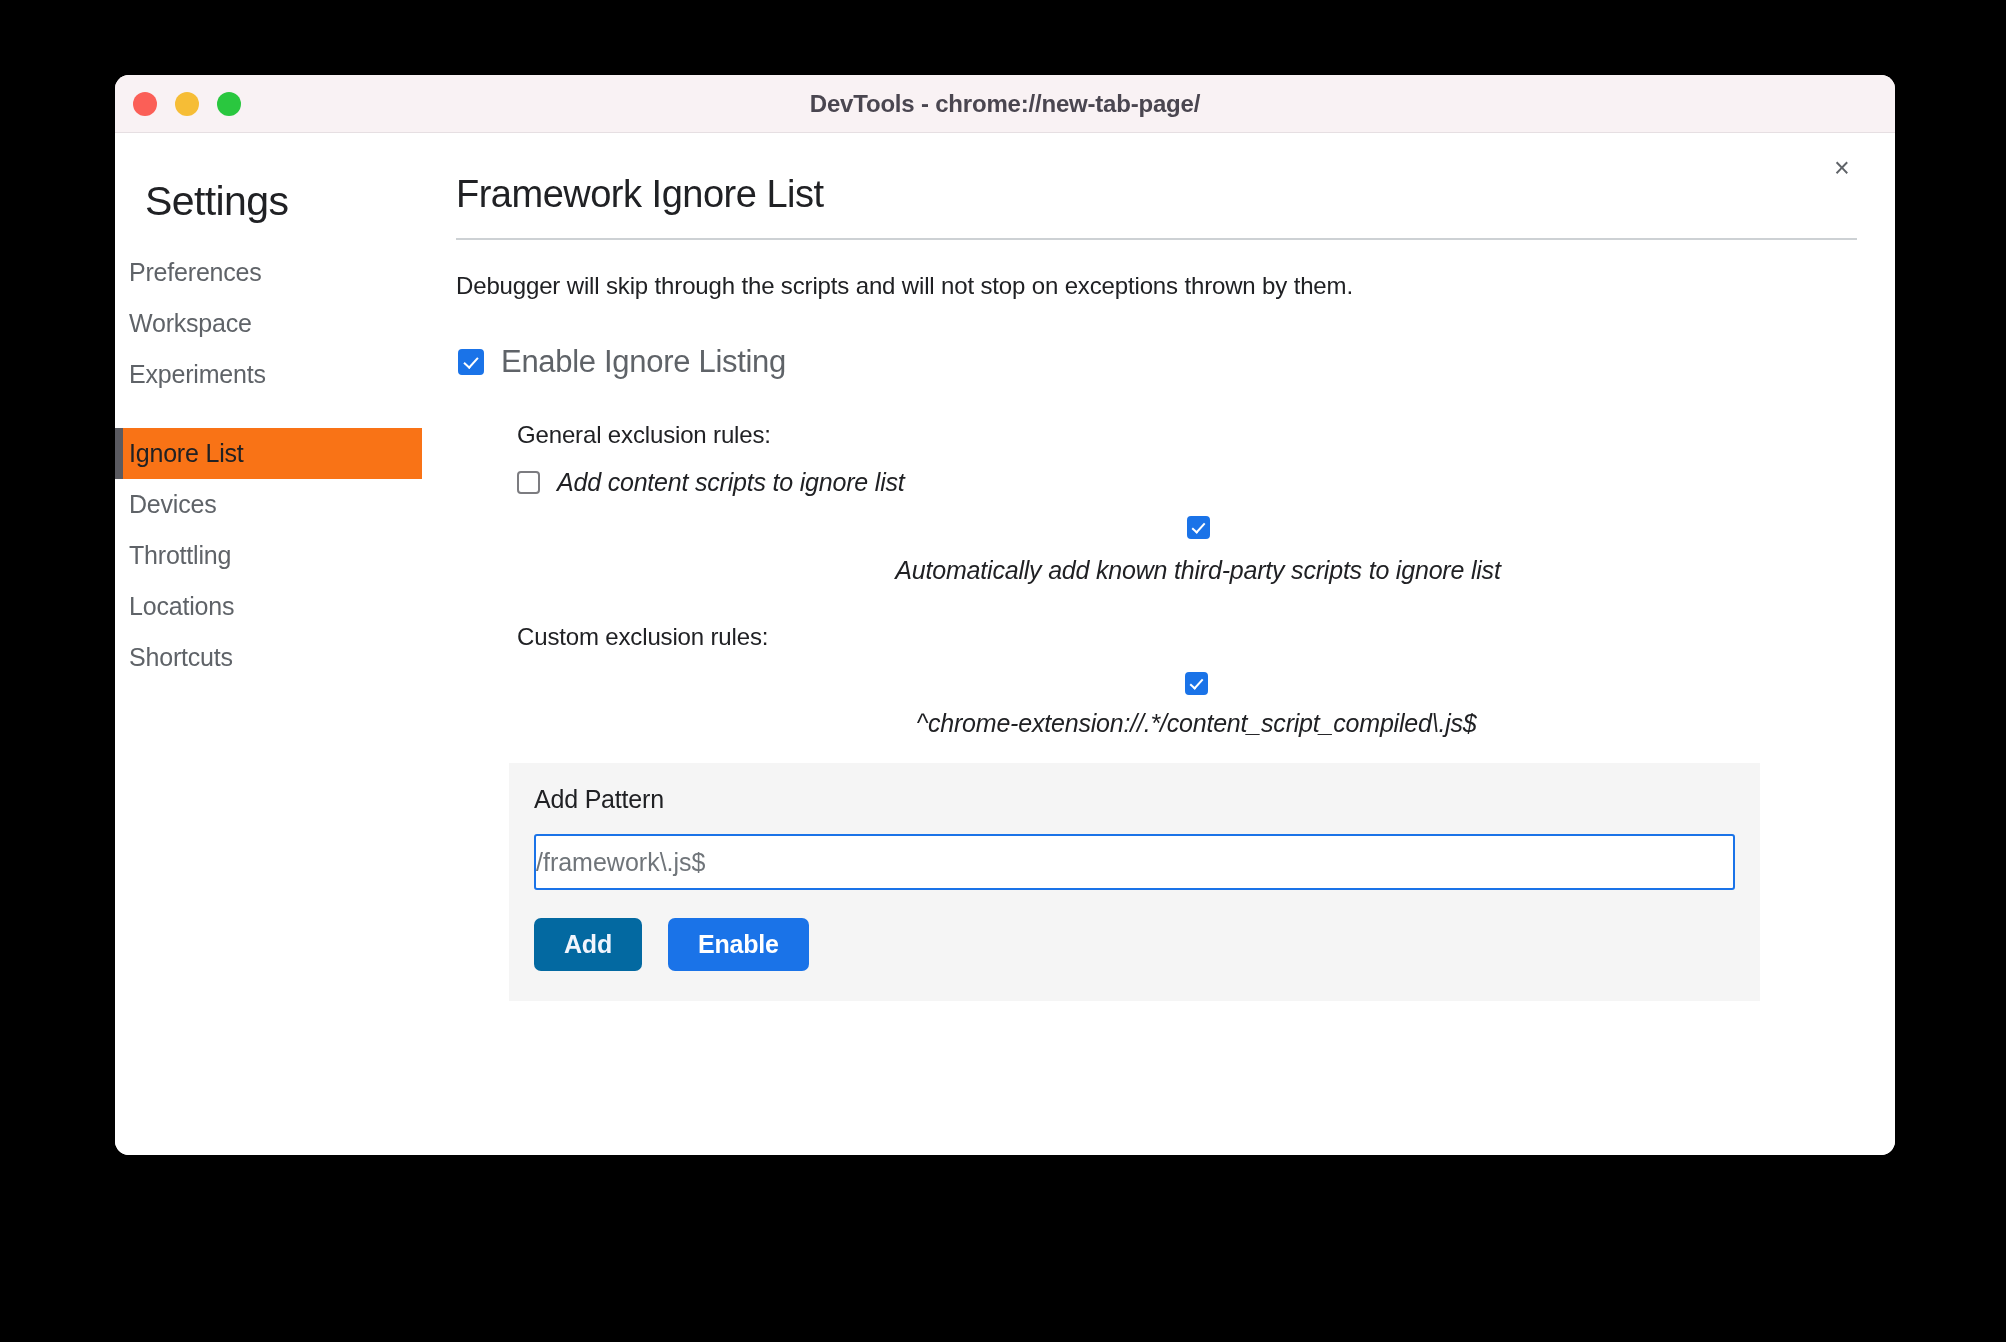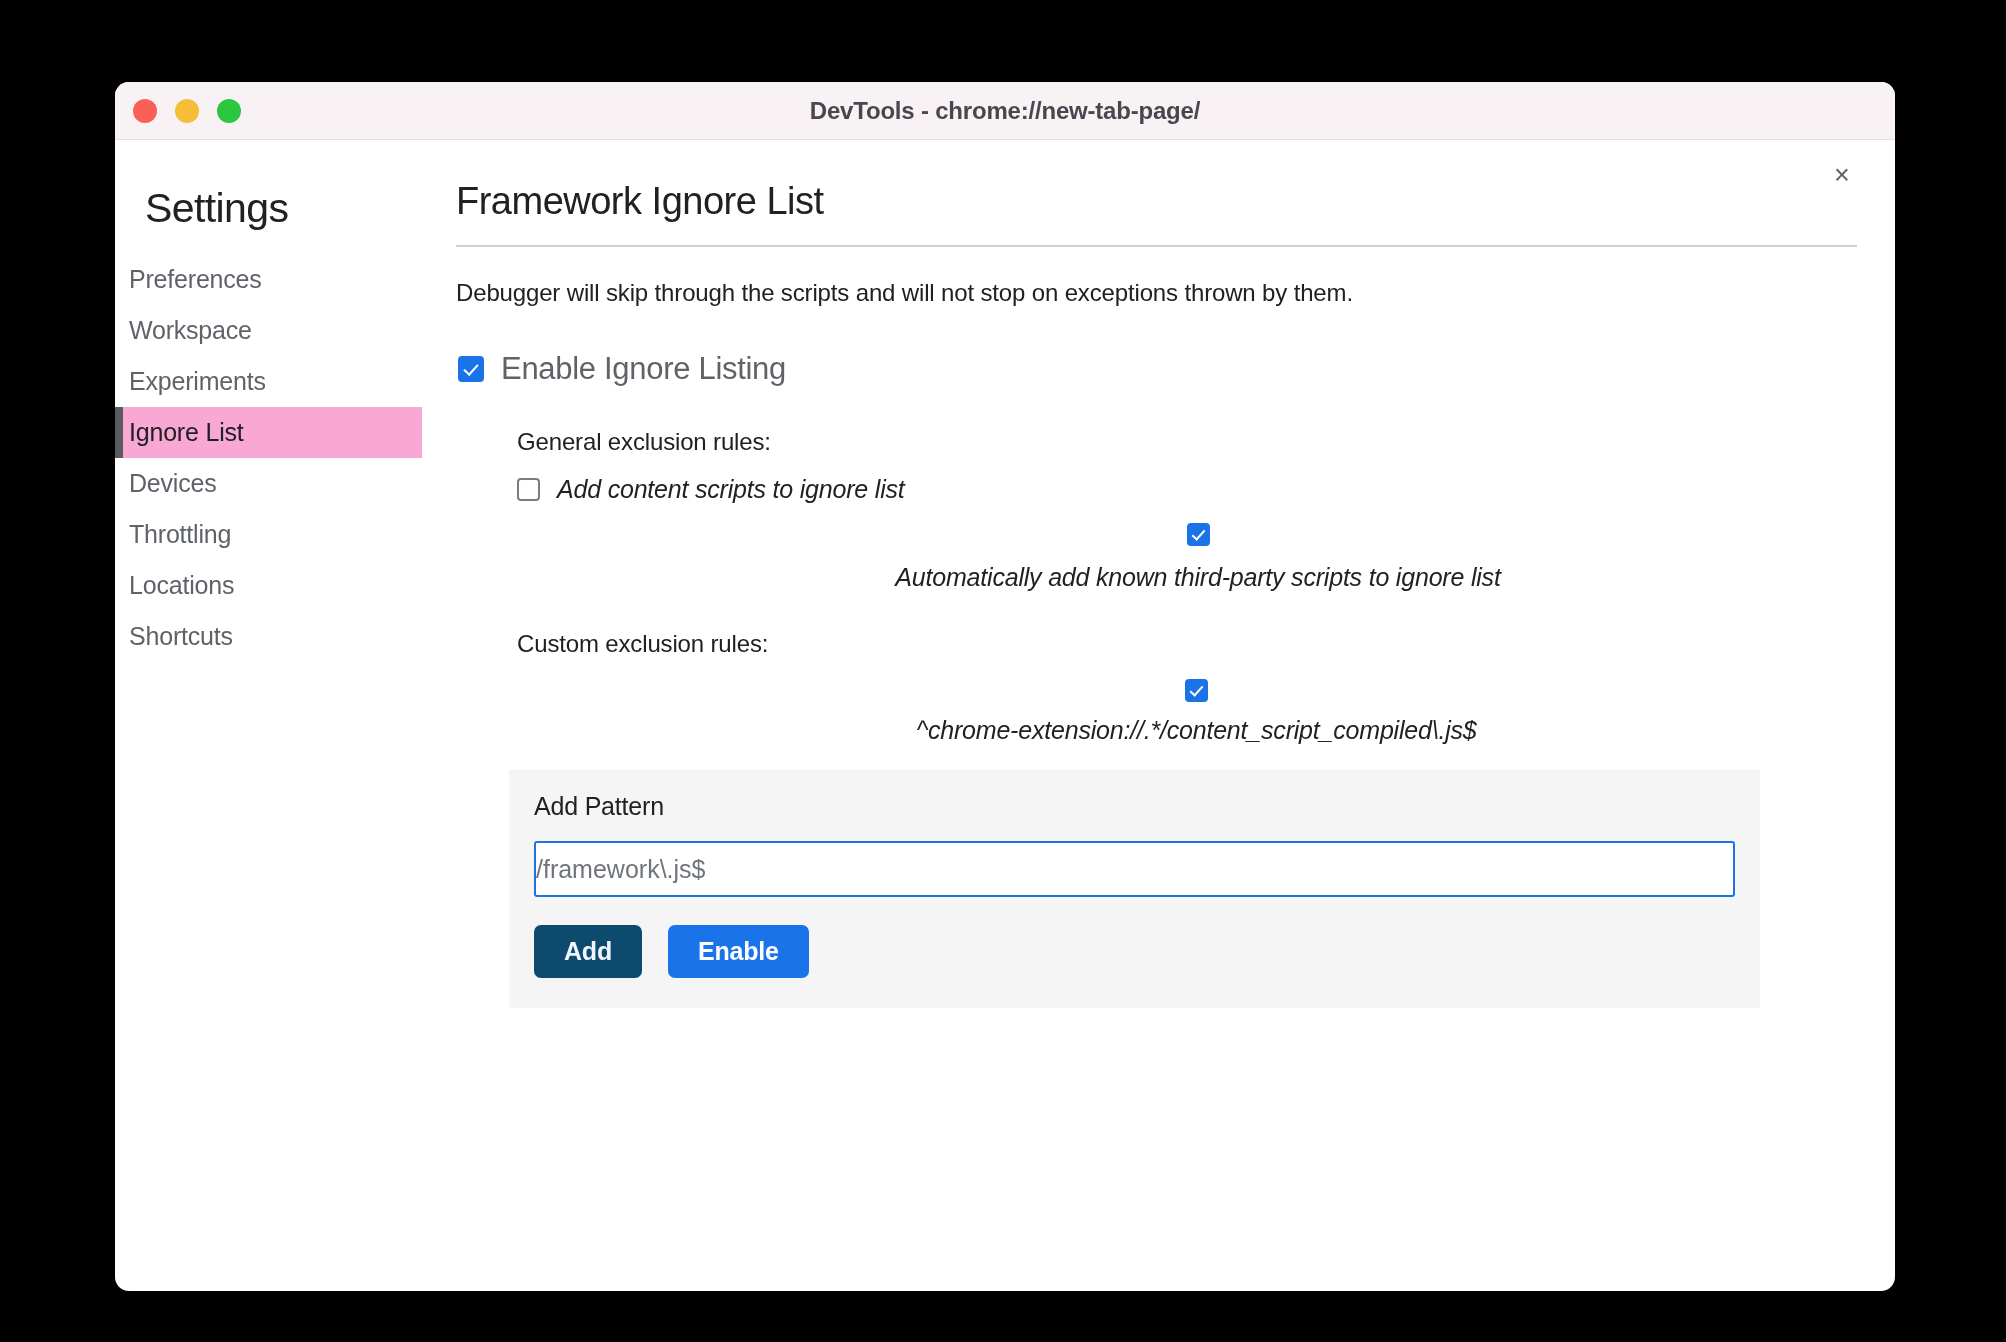--- a/index.html
+++ b/index.html
@@ -11,23 +11,23 @@
     height: 1342px;
     background: #000000;
     font-family: "Liberation Sans", sans-serif;
     overflow: hidden;
   }
 
   
   #window {
     position: absolute;
     left: 115px;
-    top: 82px;
+    top: 75px;
     width: 1780px;
-    height: 1209px;
+    height: 1080px;
     background: #ffffff;
     border-radius: 14px;
     overflow: hidden;
     box-shadow: 0 10px 40px rgba(0,0,0,0.45);
   }
 
   
   #titlebar {
     position: relative;
     height: 57px;
@@ -90,22 +90,23 @@
     height: 51px;
     display: flex;
     align-items: center;
     padding-left: 14px;
     font-size: 25px;
     color: #5f6368;
     letter-spacing: -0.2px;
     box-sizing: border-box;
   }
   .nav-item.selected {
-    background: #f9a8d4;
-    color: #202124;
+    background: #f97316;
+    color: #202124;
+    margin-top: 28px;
   }
   .nav-item.selected::before {
     content: "";
     position: absolute;
     left: 0;
     top: 0;
     bottom: 0;
     width: 8px;
     background: #5a5a60;
   }
@@ -259,21 +260,21 @@
     font-family: "Liberation Sans", sans-serif;
     font-size: 25px;
     font-weight: bold;
     color: #ffffff;
     height: 53px;
     padding: 0 30px;
     letter-spacing: -0.2px;
     cursor: pointer;
   }
   .btn.disabled {
-    background: #0c4a6e;
+    background: #0369a1;
     color: #f1f5fd;
     cursor: default;
   }
   .btn.primary { background: #1a73e8; }
 </style>
 </head>
 <body>
 
 <div id="window">
 

